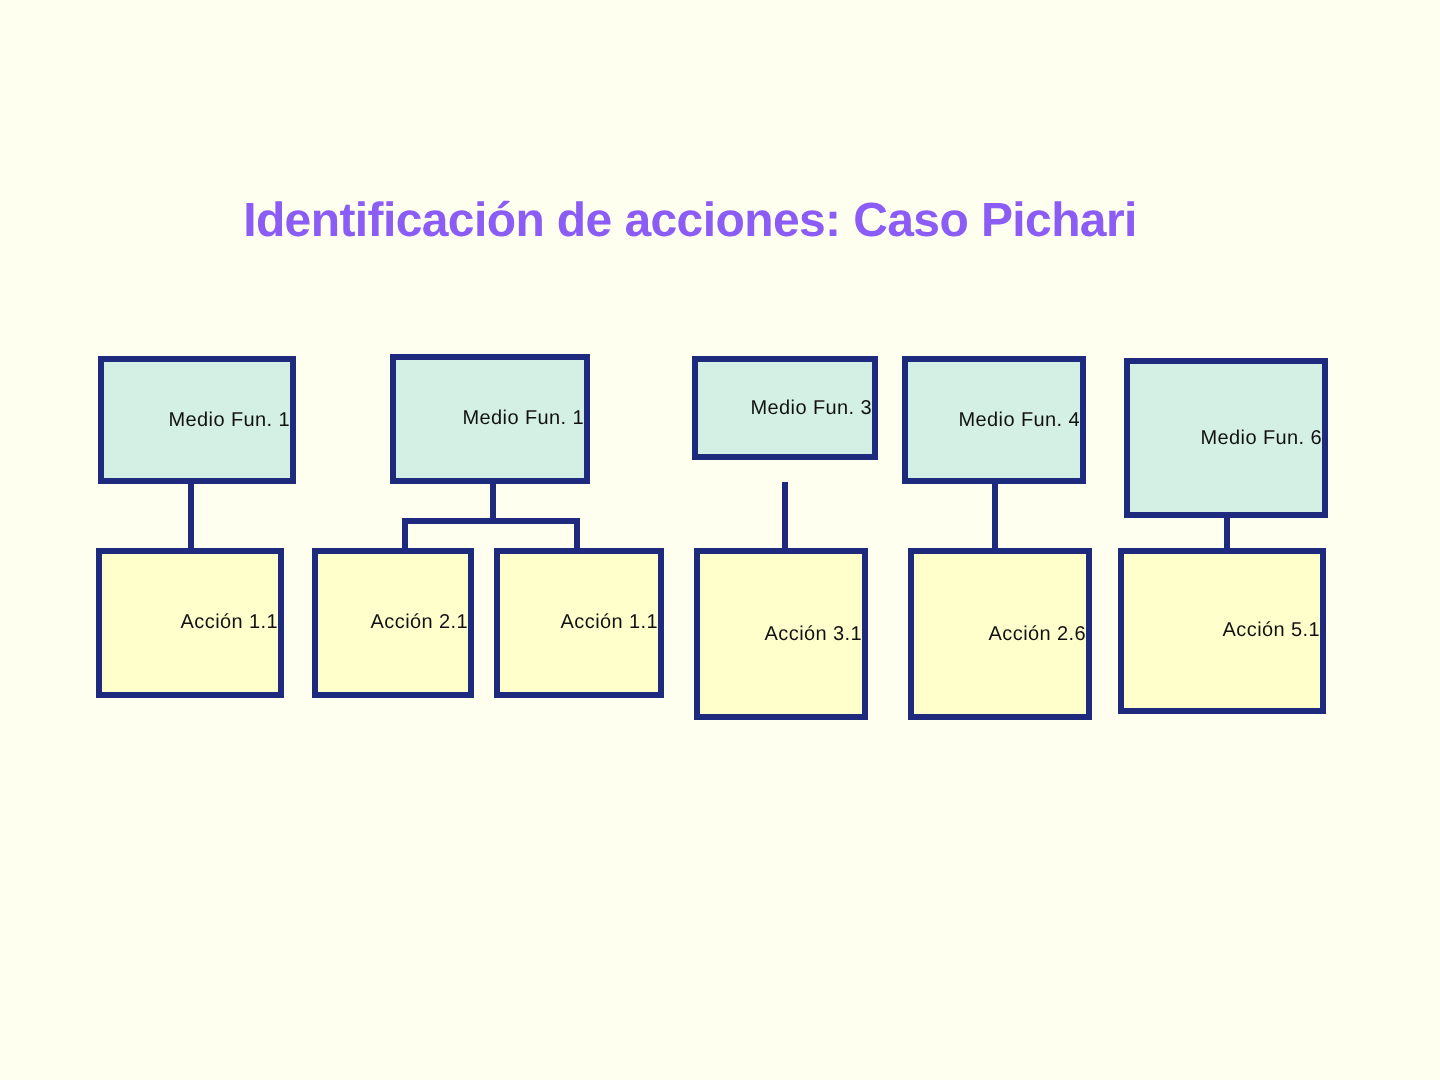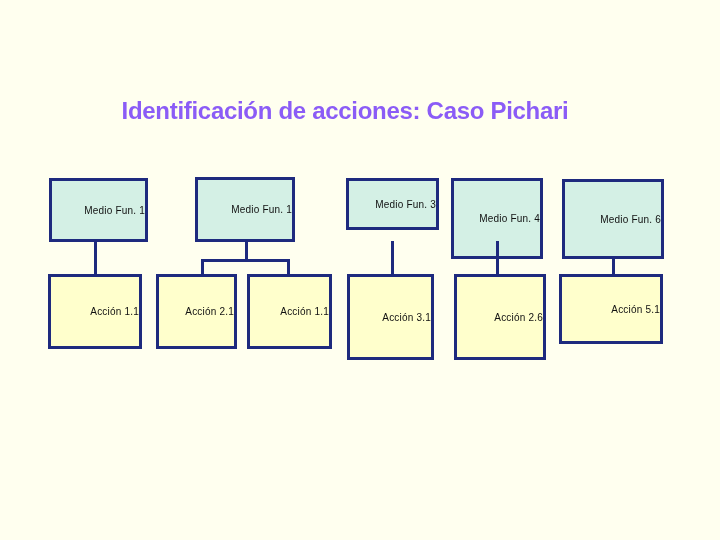--- a/index.html
+++ b/index.html
@@ -43,29 +43,29 @@
   .medio  { background: #D4F0E5; }
   .accion { background: #FFFFCC; }
   .conn {
     position: absolute;
     background: #1E2A7E;
   }
   
   #mf1 { left: 49px;  top: 178px; width: 99px;  height: 64px; }
   #mf2 { left: 195px; top: 177px; width: 100px; height: 65px; }
   #mf3 { left: 346px; top: 178px; width: 93px;  height: 52px; }
-  #mf4 { left: 451px; top: 178px; width: 92px;  height: 81px; }
+  #mf4 { left: 451px; top: 178px; width: 92px;  height: 64px; }
   #mf5 { left: 562px; top: 179px; width: 102px; height: 80px; }
   
   #a11 { left: 48px;  top: 274px; width: 94px;  height: 75px; }
   #a21 { left: 156px; top: 274px; width: 81px;  height: 75px; }
   #a22 { left: 247px; top: 274px; width: 85px;  height: 75px; }
   #a31 { left: 347px; top: 274px; width: 87px;  height: 86px; }
   #a41 { left: 454px; top: 274px; width: 92px;  height: 86px; }
-  #a51 { left: 559px; top: 274px; width: 104px; height: 70px; }
+  #a51 { left: 559px; top: 274px; width: 104px; height: 83px; }
   
   #c1      { left: 94px;  top: 241px; width: 3px;  height: 33px; }
   #c2stem  { left: 245px; top: 241px; width: 3px;  height: 21px; }
   #c2bar   { left: 201px; top: 259px; width: 89px; height: 3px;  }
   #c2left  { left: 201px; top: 259px; width: 3px;  height: 15px; }
   #c2right { left: 287px; top: 259px; width: 3px;  height: 15px; }
   #c3      { left: 391px; top: 241px; width: 3px;  height: 33px; }
   #c4      { left: 496px; top: 241px; width: 3px;  height: 33px; }
   #c5      { left: 612px; top: 258px; width: 3px;  height: 17px; }
 </style>

